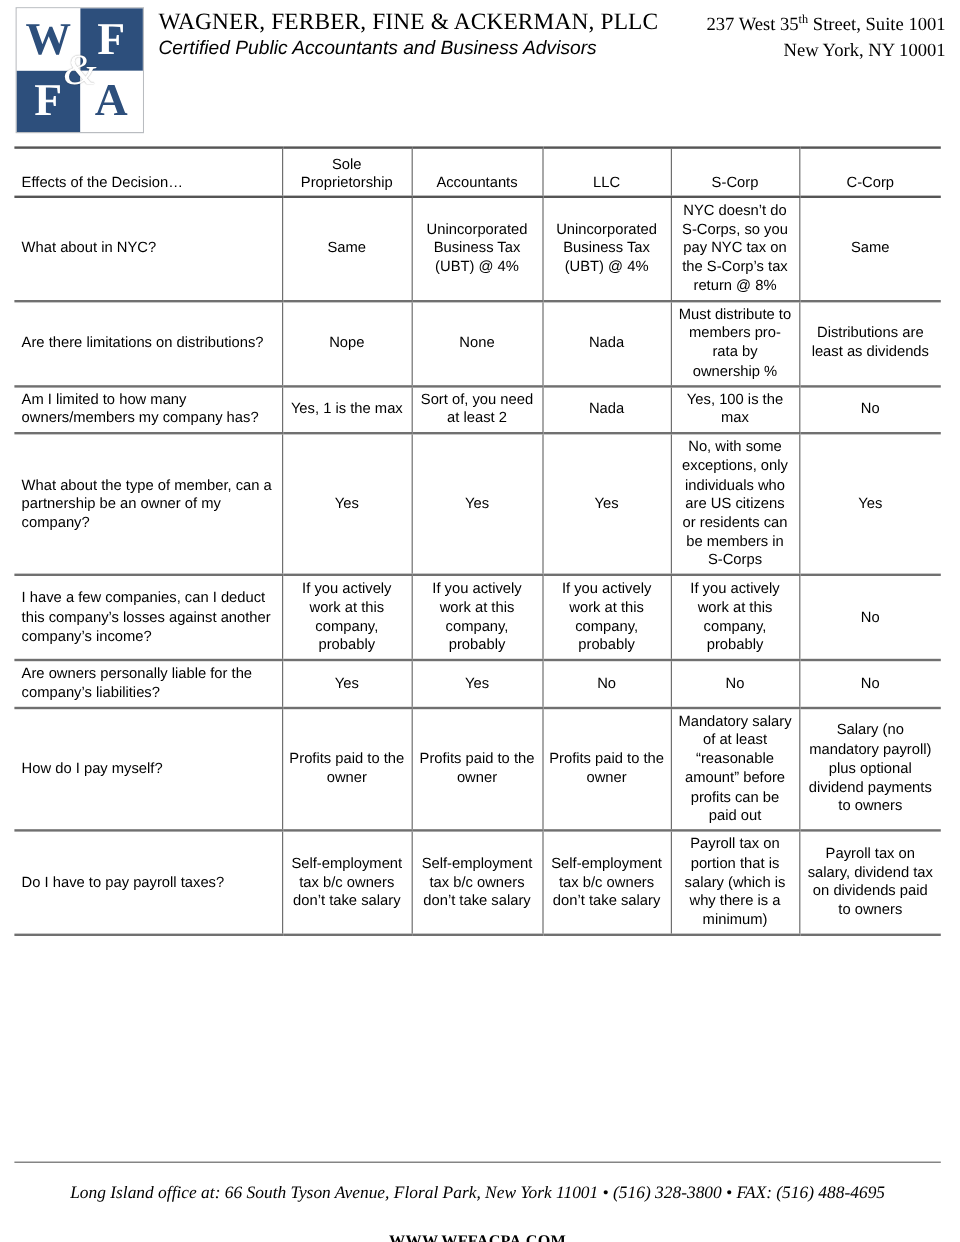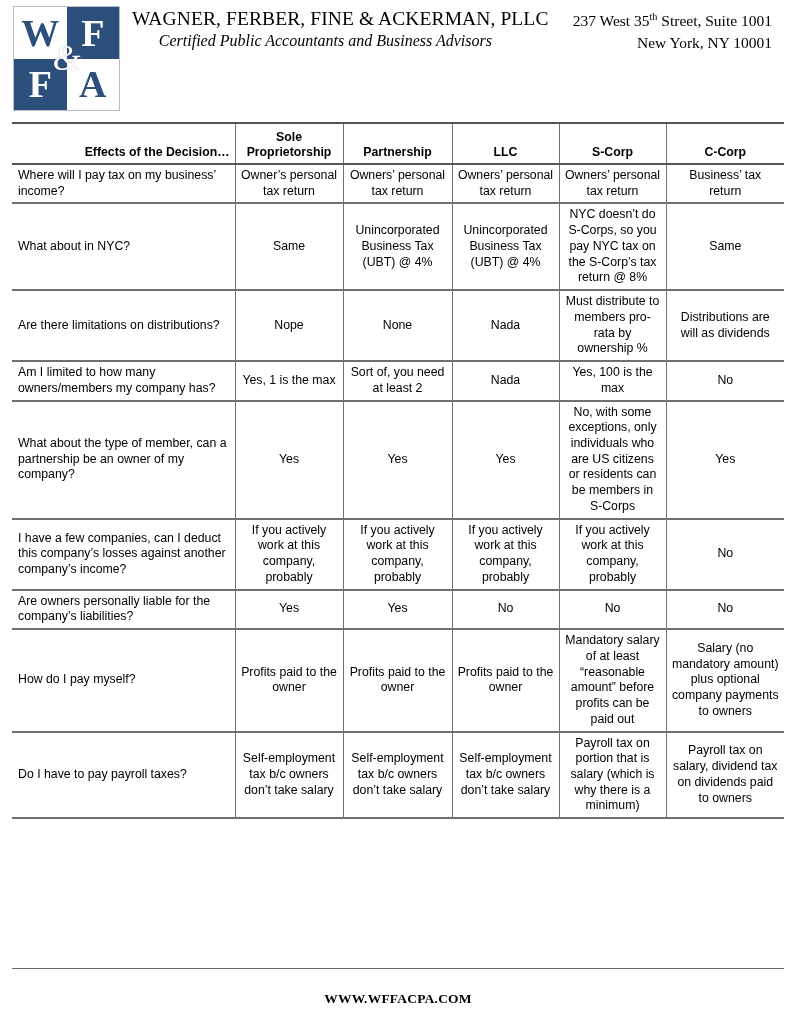--- a/index.html
+++ b/index.html
@@ -71,32 +71,32 @@
     width: 360px;
   }
   #firm-name {
     font-family: "Liberation Serif", serif;
     font-size: 19.5px;
     letter-spacing: .1px;
     line-height: 1.12;
     white-space: nowrap;
   }
   #firm-tagline {
-    font-family: Liberation Serif, serif;
+    font-family: Liberation Sans, sans-serif;
     font-style: italic;
     font-size: 16px;
     line-height: 1.25;
     margin-top: 1px;
     white-space: nowrap;
     text-align: right;
   }
 
   #address-block {
     position: absolute;
-    right: 28px;
+    right: 12px;
     top: 10px;
     text-align: right;
     font-family: "Liberation Serif", serif;
     font-size: 15.5px;
     line-height: 1.38;
   }
   #address-block sup { font-size: .66em; vertical-align: super; }
 
   
   #decision-table {
@@ -121,28 +121,28 @@
     border-right: 1px solid #6f6f6f;
     border-top: 1px solid #7a7a7a;
     border-bottom: 1px solid #7a7a7a;
     padding: 3px 5px;
     vertical-align: middle;
     line-height: 1.28;
   }
   #decision-table thead th {
     border-top: 2.2px solid #555555;
     border-bottom: 2.2px solid #555555;
-    font-weight: 700;
+    font-weight: 400;
     text-align: center;
     vertical-align: bottom;
     padding-bottom: 2px;
     height: 34px;
   }
   #decision-table thead th.rowlabel {
-    text-align: right;
+    text-align: left;
     padding-left: 6px;
   }
   #decision-table tbody td.rowlabel {
     text-align: left;
     padding-left: 6px;
   }
   #decision-table tbody td {
     text-align: center;
   }
   #decision-table tbody tr.thickline > td {
@@ -213,50 +213,42 @@
       <col class="c1">
       <col class="c2">
       <col class="c3">
       <col class="c4">
       <col class="c5">
   </colgroup>
   <thead>
     <tr>
       <th class="rowlabel">Effects of the Decision…</th>
       <th>Sole Proprietorship</th>
-      <th>Partnership</th>
+      <th>Accountants</th>
       <th>LLC</th>
       <th>S-Corp</th>
       <th>C-Corp</th>
     </tr>
   </thead>
   <tbody id="table-body">
-      <tr>
-        <td class="rowlabel">Where will I pay tax on my business’ income?</td>
-        <td>Owner’s personal tax return</td>
-        <td>Owners’ personal tax return</td>
-        <td>Owners’ personal tax return</td>
-        <td>Owners’ personal tax return</td>
-        <td>Business’ tax return</td>
-      </tr>
       <tr class="thickline">
         <td class="rowlabel">What about in NYC?</td>
         <td>Same</td>
         <td>Unincorporated Business Tax (UBT) @ 4%</td>
         <td>Unincorporated Business Tax (UBT) @ 4%</td>
         <td>NYC doesn’t do S-Corps, so you pay NYC tax on the S-Corp’s tax return @ 8%</td>
         <td>Same</td>
       </tr>
       <tr class="thickline">
         <td class="rowlabel">Are there limitations on distributions?</td>
         <td>Nope</td>
         <td>None</td>
         <td>Nada</td>
         <td>Must distribute to members pro-rata by ownership %</td>
-        <td>Distributions are will as dividends</td>
+        <td>Distributions are least as dividends</td>
       </tr>
       <tr class="thickline">
         <td class="rowlabel">Am I limited to how many owners/members my company has?</td>
         <td>Yes, 1 is the max</td>
         <td>Sort of, you need at least 2</td>
         <td>Nada</td>
         <td>Yes, 100 is the max</td>
         <td>No</td>
       </tr>
       <tr class="thickline">
@@ -282,29 +274,30 @@
         <td>No</td>
         <td>No</td>
         <td>No</td>
       </tr>
       <tr class="thickline">
         <td class="rowlabel">How do I pay myself?</td>
         <td>Profits paid to the owner</td>
         <td>Profits paid to the owner</td>
         <td>Profits paid to the owner</td>
         <td>Mandatory salary of at least “reasonable amount” before profits can be paid out</td>
-        <td>Salary (no mandatory amount) plus optional company payments to owners</td>
+        <td>Salary (no mandatory payroll) plus optional dividend payments to owners</td>
       </tr>
       <tr class="thickline">
         <td class="rowlabel">Do I have to pay payroll taxes?</td>
         <td>Self-employment tax b/c owners don’t take salary</td>
         <td>Self-employment tax b/c owners don’t take salary</td>
         <td>Self-employment tax b/c owners don’t take salary</td>
         <td>Payroll tax on portion that is salary (which is why there is a minimum)</td>
         <td>Payroll tax on salary, dividend tax on dividends paid to owners</td>
       </tr>
     </tbody>
 </table>
 
 <div id="footer">
   <div id="footer-rule"></div>
+  <div id="footer-address">Long Island office at: 66 South Tyson Avenue, Floral Park, New York 11001 • (516) 328-3800 • FAX: (516) 488-4695</div>
   <div id="footer-website">WWW.WFFACPA.COM</div>
 </div>
 
 </body></html>

